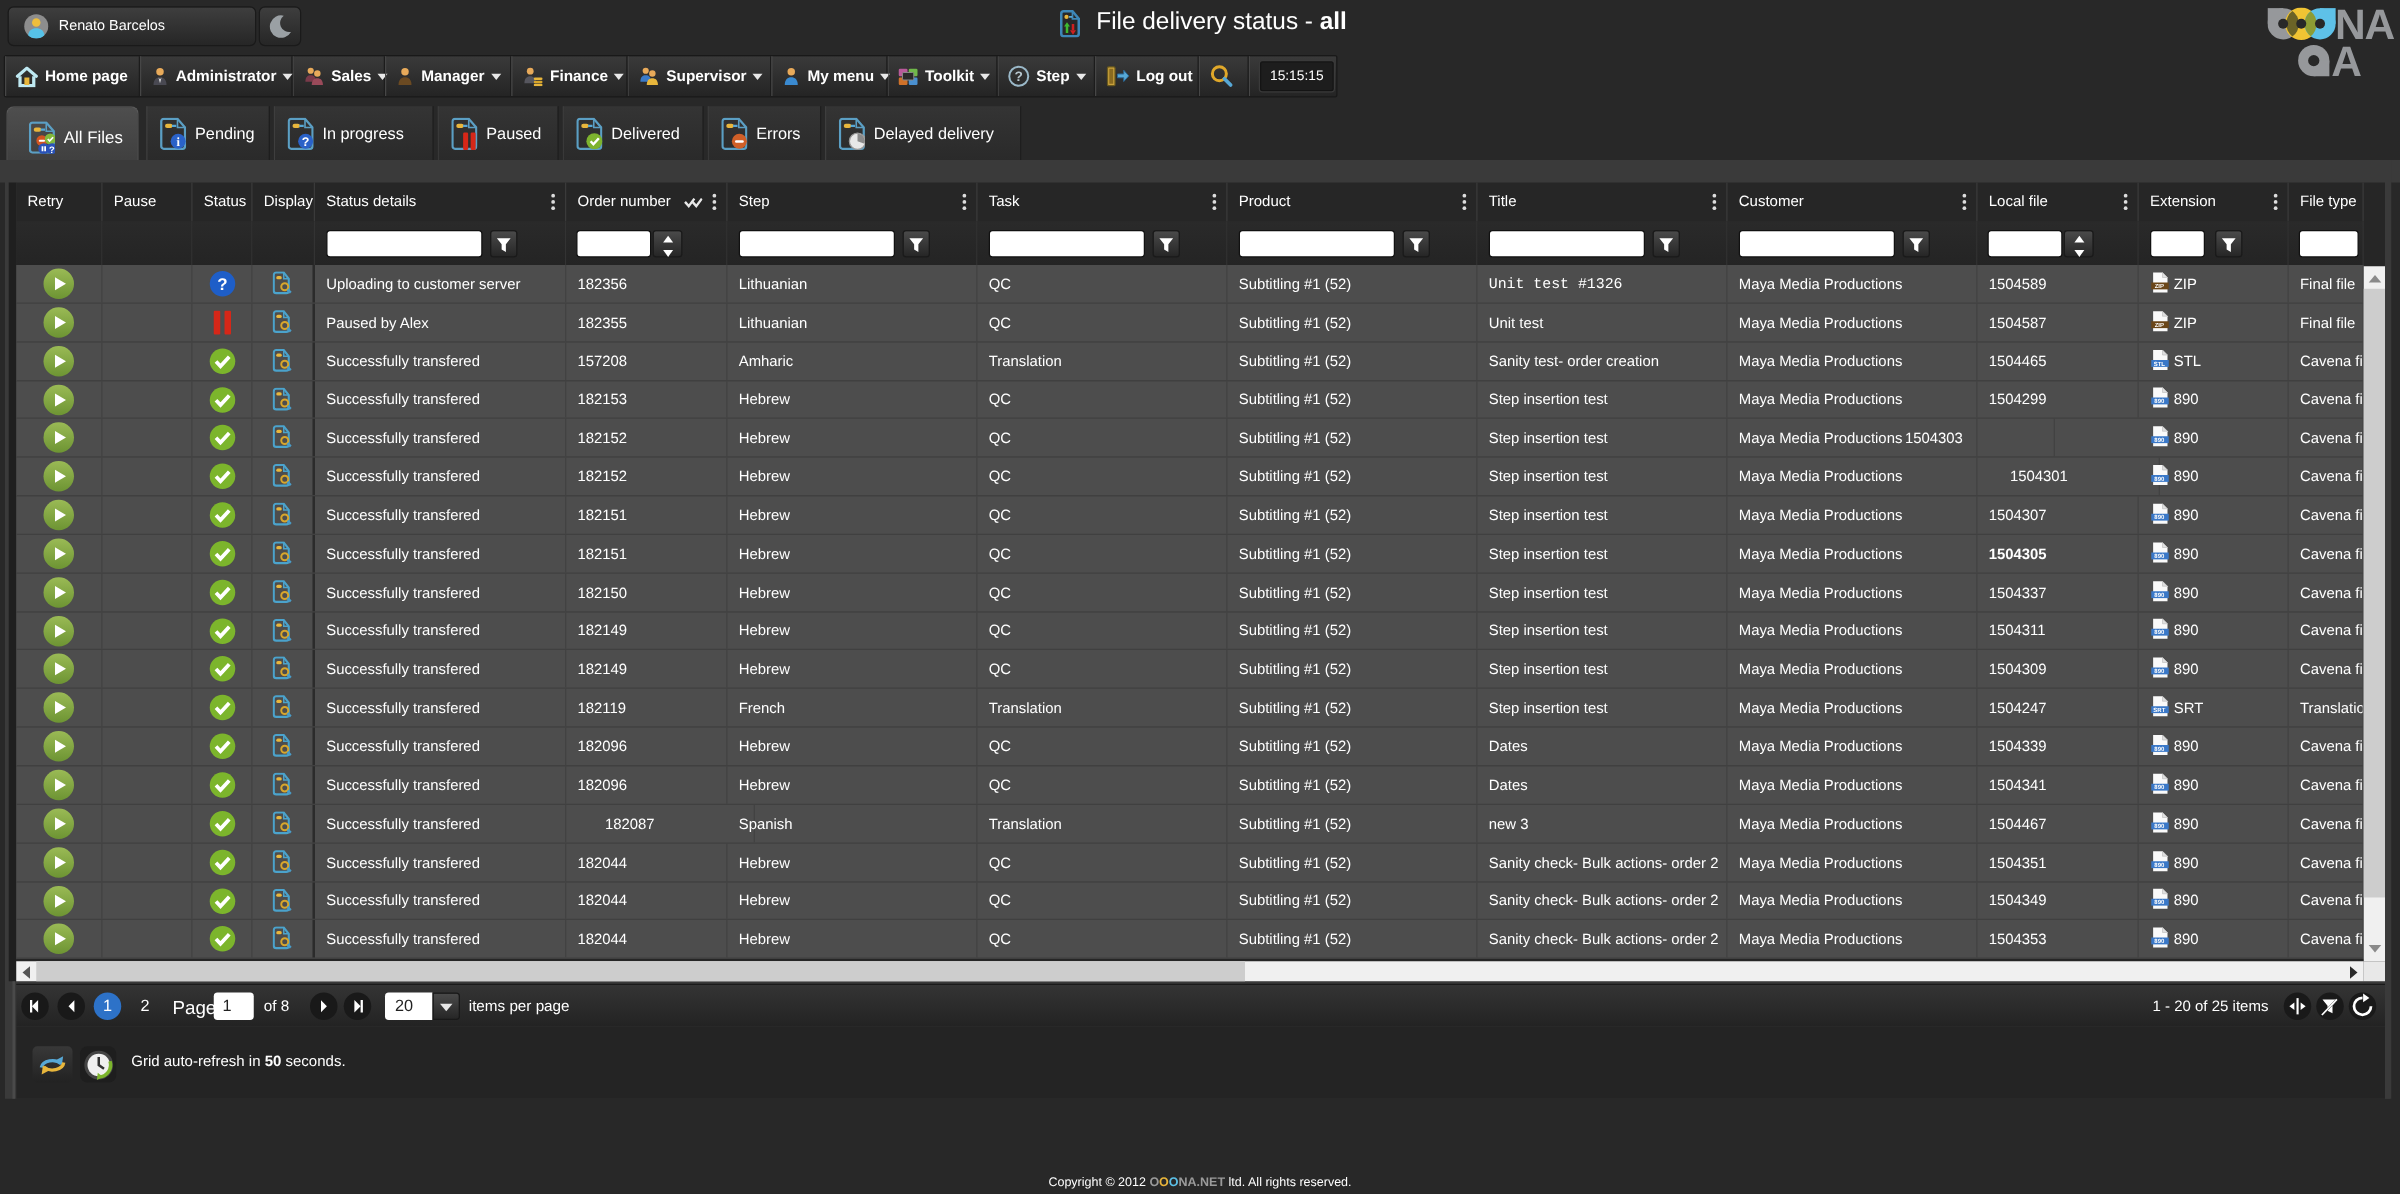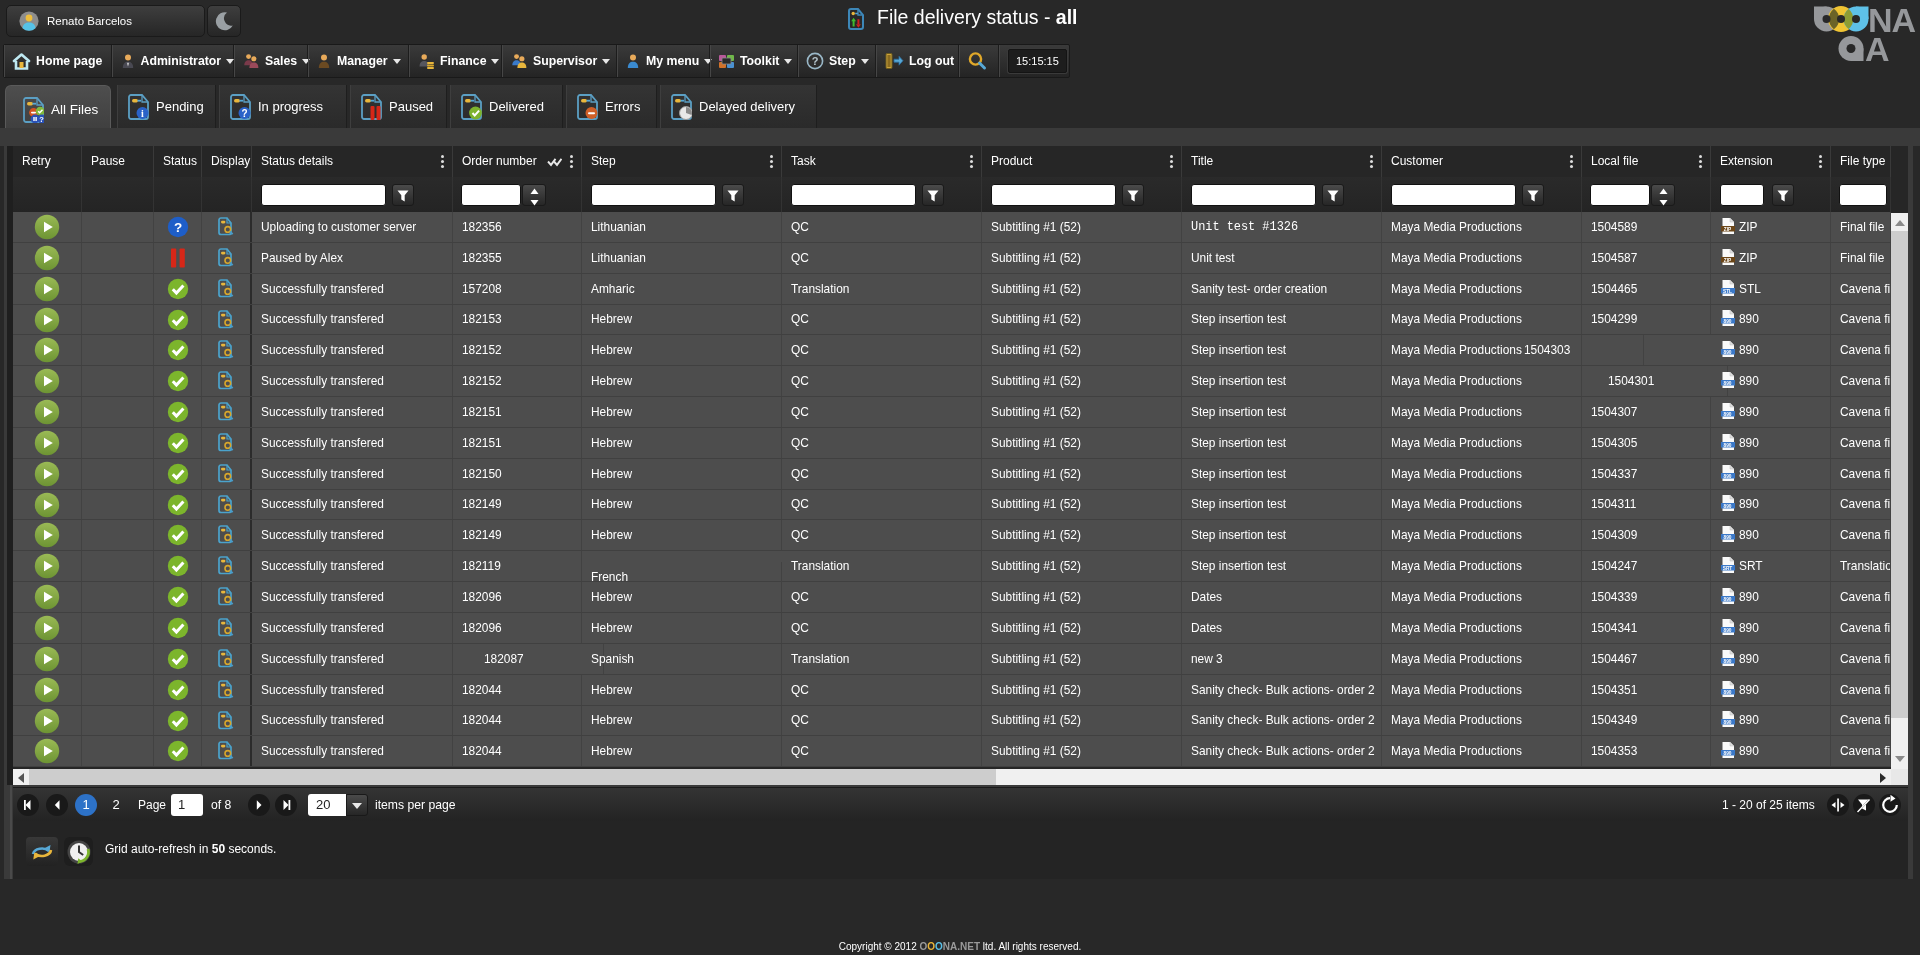--- a/index.html
+++ b/index.html
@@ -731,21 +731,21 @@
           <path d="M12,14.6 l2.6,2.6" stroke="#4a9cc8" stroke-width="2"></path>
         </svg>
       </div>
       <div class="cell " style="left:239px;width:201px;line-height:30px;">Successfully transfered</div>
       <div class="cell " style="left:440px;width:129px;line-height:30px;">182151</div>
       <div class="cell " style="left:569px;width:200px;line-height:30px;">Hebrew</div>
       <div class="cell " style="left:769px;width:200px;line-height:30px;">QC</div>
       <div class="cell " style="left:969px;width:200px;line-height:30px;">Subtitling #1 (52)</div>
       <div class="cell " style="left:1169px;width:200px;line-height:30px;">Step insertion test</div>
       <div class="cell " style="left:1369px;width:200px;line-height:30px;">Maya Media Productions</div>
-      <div class="cell " style="left:1569px;width:129px;line-height:30px;">1504305</div>
+      <div class="cell " style="left:1569px;width:129px;line-height:30px;font-weight:bold;">1504305</div>
       <div class="cell " style="left:1698px;width:120px;line-height:30px;"><svg width="16" height="18" viewBox="0 0 16 18" style="vertical-align:-4px;margin-right:3px">
           <path d="M2.5,1 H10 L14,5 V17 H2.5 Z" fill="#fafafa"></path>
           <path d="M10,1 V5 H14 Z" fill="#e0e0e0" stroke="#bbb" stroke-width="0.5"></path>
           <rect x="1" y="9" width="14" height="5.5" fill="#3a78c8"></rect>
           <text x="7.5" y="13.5" font-size="4.8" font-weight="bold" fill="#fff" text-anchor="middle" font-family="Liberation Sans">890</text>
         </svg><span style="color:#fff">890</span></div>
       <div class="cell " style="left:1818px;width:60px;line-height:30px;">Cavena file</div>
     </div>
 <div class="row" style="top:313px;height:31px">
       <div class="cell ic" style="left:0px;width:69px;line-height:30px;">
@@ -906,21 +906,21 @@
         <svg width="17" height="20" viewBox="0 0 17 20" style="">
           <path d="M1,3 a2,2 0 0 1 2,-2 H9 L13,6 V15.5 a2,2 0 0 1 -2,2 H3 a2,2 0 0 1 -2,-2 Z" fill="none" stroke="#4ba3cc" stroke-width="1.7"></path>
           <path d="M9,1 V6 H13" fill="none" stroke="#4ba3cc" stroke-width="1.2"></path>
           <rect x="3" y="3.8" width="4.4" height="2.6" rx="1.3" fill="#e8b63c"></rect>
           <circle cx="9.8" cy="12.4" r="2.8" fill="none" stroke="#d8a62c" stroke-width="1.6"></circle>
           <path d="M12,14.6 l2.6,2.6" stroke="#4a9cc8" stroke-width="2"></path>
         </svg>
       </div>
       <div class="cell " style="left:239px;width:201px;line-height:30px;">Successfully transfered</div>
       <div class="cell " style="left:440px;width:129px;line-height:30px;">182119</div>
-      <div class="cell " style="left:569px;width:200px;line-height:30px;margin-top:11px;">French</div>
+      <div class="cell " style="left:569px;width:200px;line-height:30px;">French</div>
       <div class="cell " style="left:769px;width:200px;line-height:30px;">Translation</div>
       <div class="cell " style="left:969px;width:200px;line-height:30px;">Subtitling #1 (52)</div>
       <div class="cell " style="left:1169px;width:200px;line-height:30px;">Step insertion test</div>
       <div class="cell " style="left:1369px;width:200px;line-height:30px;">Maya Media Productions</div>
       <div class="cell " style="left:1569px;width:129px;line-height:30px;">1504247</div>
       <div class="cell " style="left:1698px;width:120px;line-height:30px;"><svg width="16" height="18" viewBox="0 0 16 18" style="vertical-align:-4px;margin-right:3px">
           <path d="M2.5,1 H10 L14,5 V17 H2.5 Z" fill="#fafafa"></path>
           <path d="M10,1 V5 H14 Z" fill="#e0e0e0" stroke="#bbb" stroke-width="0.5"></path>
           <rect x="1" y="9" width="14" height="5.5" fill="#3a78c8"></rect>
           <text x="7.5" y="13.5" font-size="4.8" font-weight="bold" fill="#fff" text-anchor="middle" font-family="Liberation Sans">SRT</text>
@@ -1212,21 +1212,21 @@
 <div class="abs" style="left:13px;top:787px;width:1895px;height:34px;background:linear-gradient(#343434,#232323);border-top:1px solid #1a1a1a">
 <div class="abs" style="left:4px;top:6px;width:22px;height:22px;border-radius:50%;background:#191919"><svg width="22" height="22" viewBox="0 0 22 22" style="">
         <path d="M13.5,6 L8.5,11 L13.5,16 Z" fill="#fff"></path>
         <rect x="7" y="6" width="1.8" height="10" fill="#fff"></rect>
       </svg></div>
 <div class="abs" style="left:33px;top:6px;width:22px;height:22px;border-radius:50%;background:#191919"><svg width="22" height="22" viewBox="0 0 22 22" style="">
         <path d="M13.5,6.2 L8.8,11 L13.5,15.8 Z" fill="#fff"></path>
       </svg></div>
 <div class="abs" style="left:62px;top:6px;width:22px;height:22px;border-radius:50%;background:#2d72c8;text-align:center;line-height:22px;font-size:13px">1</div>
 <div class="abs" style="left:92px;top:6px;width:22px;height:22px;text-align:center;line-height:22px;font-size:13px">2</div>
-<div class="abs" style="left:125px;top:10px;font-size:12px">Page</div>
+<div class="abs" style="left:125px;top:10px;font-size:15px">Page</div>
 <div class="abs" style="left:158px;top:6px;width:32px;height:22px;background:#fff;border-radius:3px;color:#222;font-size:13px;line-height:22px;padding-left:7px">1</div>
 <div class="abs" style="left:198px;top:10px;font-size:12.2px">of 8</div>
 <div class="abs" style="left:235px;top:6px;width:22px;height:22px;border-radius:50%;background:#191919"><svg width="22" height="22" viewBox="0 0 22 22" style="">
         <path d="M8.8,6.2 L13.5,11 L8.8,15.8 Z" fill="#fff"></path>
       </svg></div>
 <div class="abs" style="left:262px;top:6px;width:22px;height:22px;border-radius:50%;background:#191919"><svg width="22" height="22" viewBox="0 0 22 22" style="">
         <path d="M8.5,6 L13.5,11 L8.5,16 Z" fill="#fff"></path>
         <rect x="13.5" y="6" width="1.8" height="10" fill="#fff"></rect>
       </svg></div>
 <div class="abs" style="left:295px;top:6px;width:38px;height:22px;background:#fff;border-radius:3px 0 0 3px;color:#222;font-size:13px;line-height:22px;padding-left:8px">20</div>

